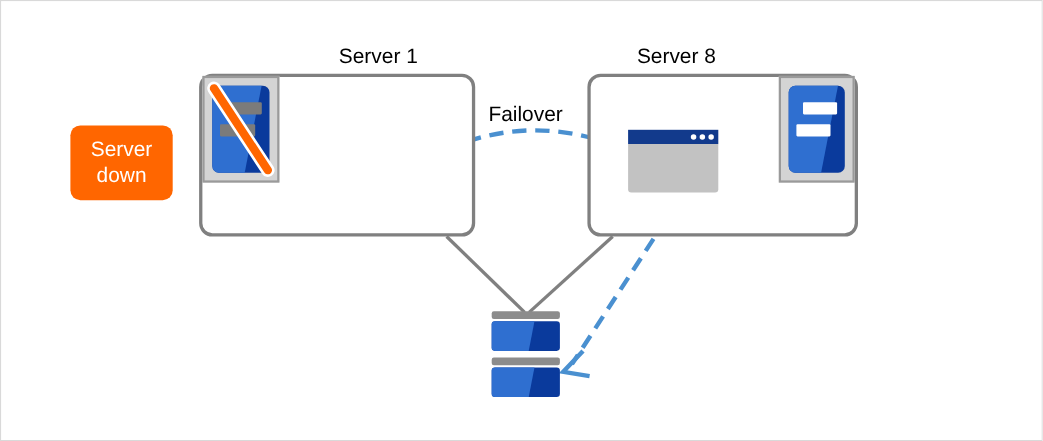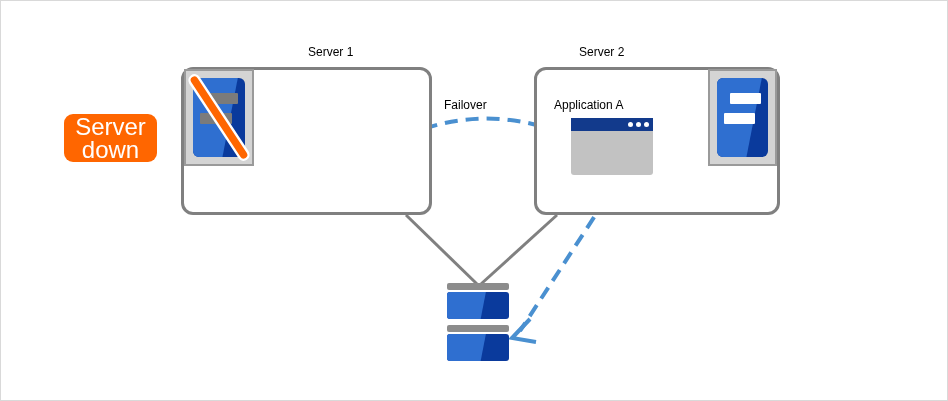--- a/index.html
+++ b/index.html
@@ -15,21 +15,21 @@
     border: 1px solid #d9d9d9;
     box-sizing: border-box;
     overflow: hidden;
     font-family: "Liberation Sans", sans-serif;
   }
 
   
   .label {
     position: absolute;
     color: #000000;
-    font-size: 12px;
+    font-size: 19px;
     line-height: 22px;
     white-space: nowrap;
   }
 
   
   .server-box {
     position: absolute;
     border: 3px solid #808080;
     border-radius: 12px;
     background: #ffffff;
@@ -131,29 +131,29 @@
     background: #c2c2c2;
     border-radius: 0 0 3px 3px;
   }
 
   
   #server-down-badge {
     position: absolute;
     left: 63px;
     top: 113px;
     width: 93px;
-    height: 48px;
+    height: 68px;
     background: #ff6600;
     border-radius: 9px;
     display: flex;
     flex-direction: column;
     align-items: center;
     justify-content: center;
     color: #ffffff;
-    font-size: 24px;
+    font-size: 19px;
     line-height: 23px;
   }
 
   
   #shared-disk {
     position: absolute;
     left: 446px;
     top: 282px;
     width: 62px;
     height: 78px;
@@ -228,25 +228,24 @@
     </svg>
   </div>
 
   <div id="server-down-badge">
     <span>Server</span>
     <span>down</span>
   </div>
 
   <div class="label" id="failover-label">Failover</div>
 
-  <div class="label" id="server2-title">Server 2</div>
+  <div class="label" id="server2-title">Server 8</div>
 
   <div class="server-box" id="server2-box"></div>
 
-  <div class="label" id="app-label">Application A</div>
 
   <div id="app-window">
     <div class="titlebar">
       <span class="dot"></span>
       <span class="dot"></span>
       <span class="dot"></span>
     </div>
     <div class="body"></div>
   </div>
 

